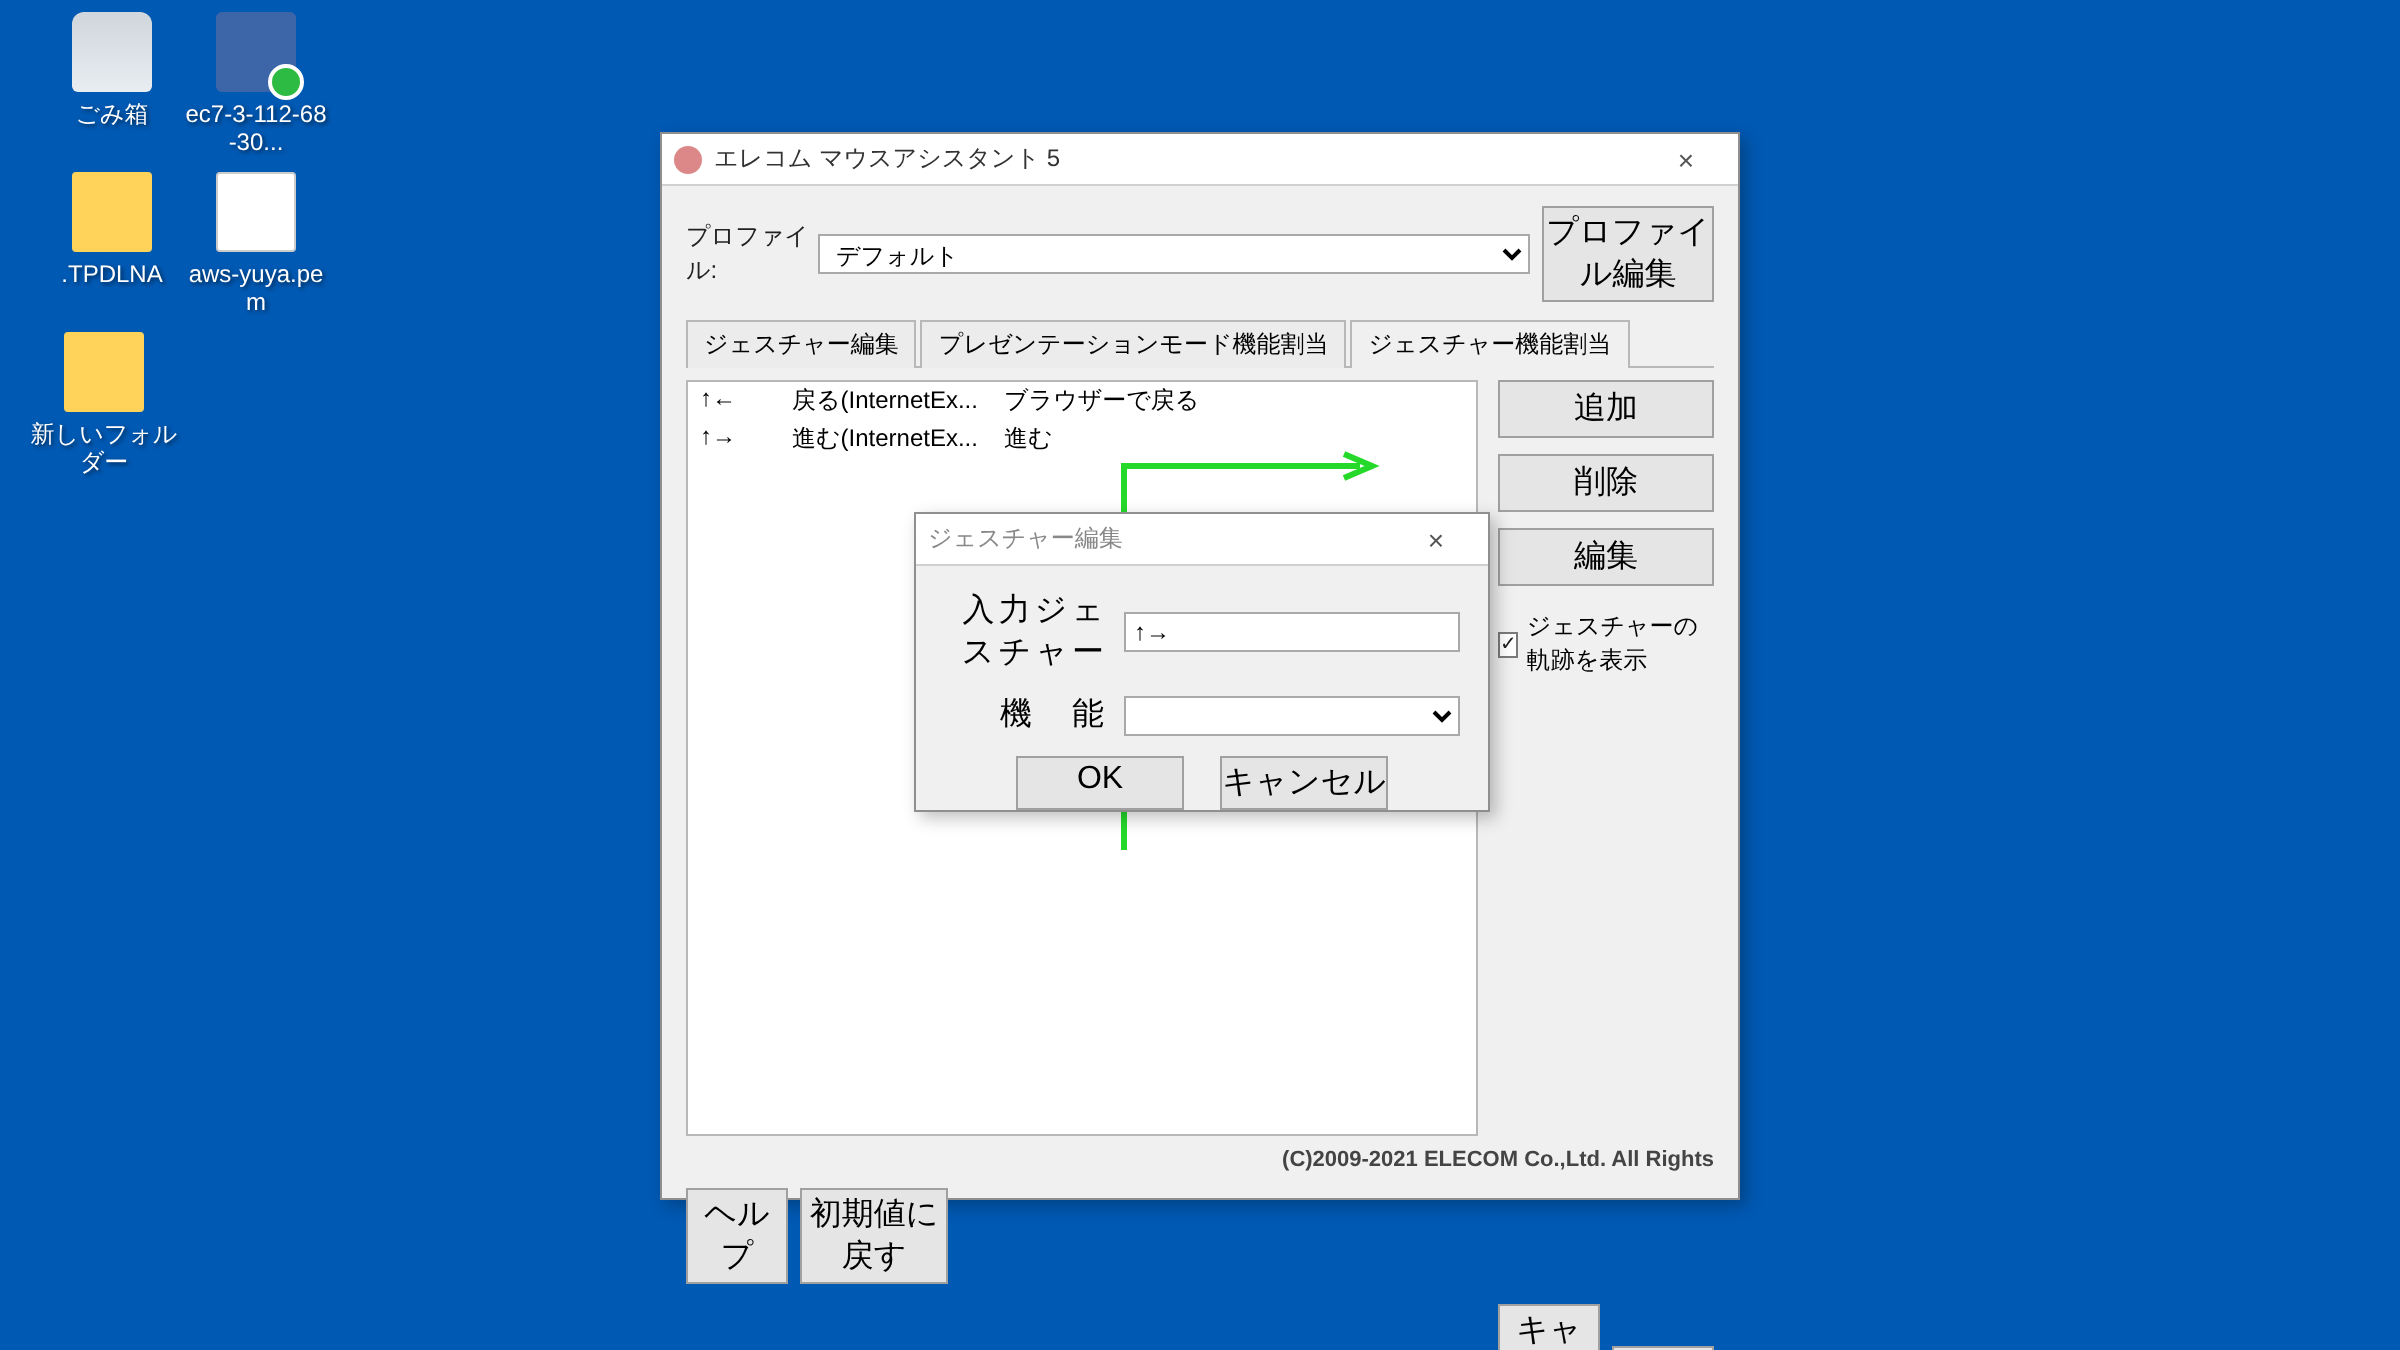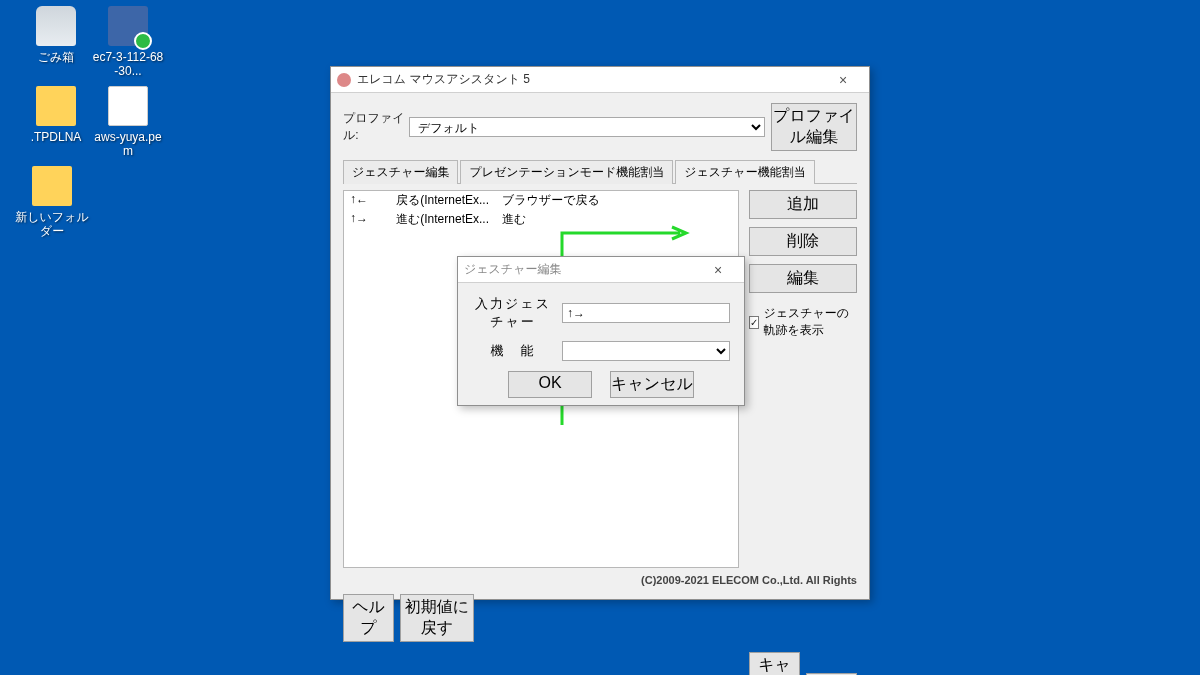--- a/index.html
+++ b/index.html
@@ -54,21 +54,21 @@
 
   
   .gesture { position:absolute; pointer-events:none; }
   .gesture path { stroke:#25d92b; stroke-width:3; fill:none; }
 
   
   .win.dlg { left:457px; top:256px; width:288px; height:150px; background:#f0f0f0; border:1px solid #8f8f8f; }
   .dlg .titlebar { background:#fff; }
   .dlg .body { padding:12px 14px 8px; }
   .formrow { display:flex; align-items:center; margin-bottom:10px; }
-  .formrow .flbl { width:90px; text-align:center; padding-right:8px; font-size:13px; letter-spacing:2px; }
+  .formrow .flbl { width:90px; text-align:right; padding-right:8px; font-size:16px; letter-spacing:2px; }
   .formrow input, .formrow select { flex:1; }
   .dlg-bot { display:flex; justify-content:center; gap:18px; margin-top:4px; }
   .dlg-bot .btn { width:84px; }
 </style>
 </head>
 <body>
 
 <div class="desktop">
   <div class="dicon trash" style="left:20px; top:6px;">
     <div class="glyph"></div>

